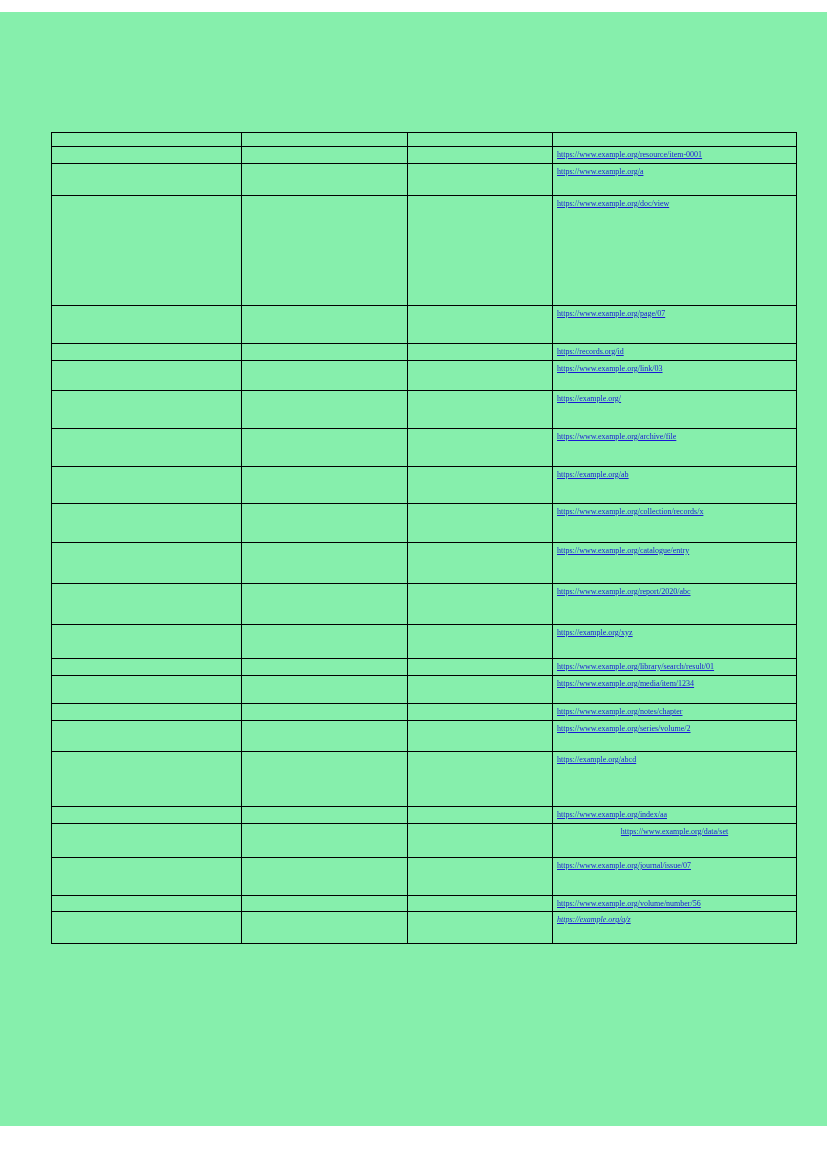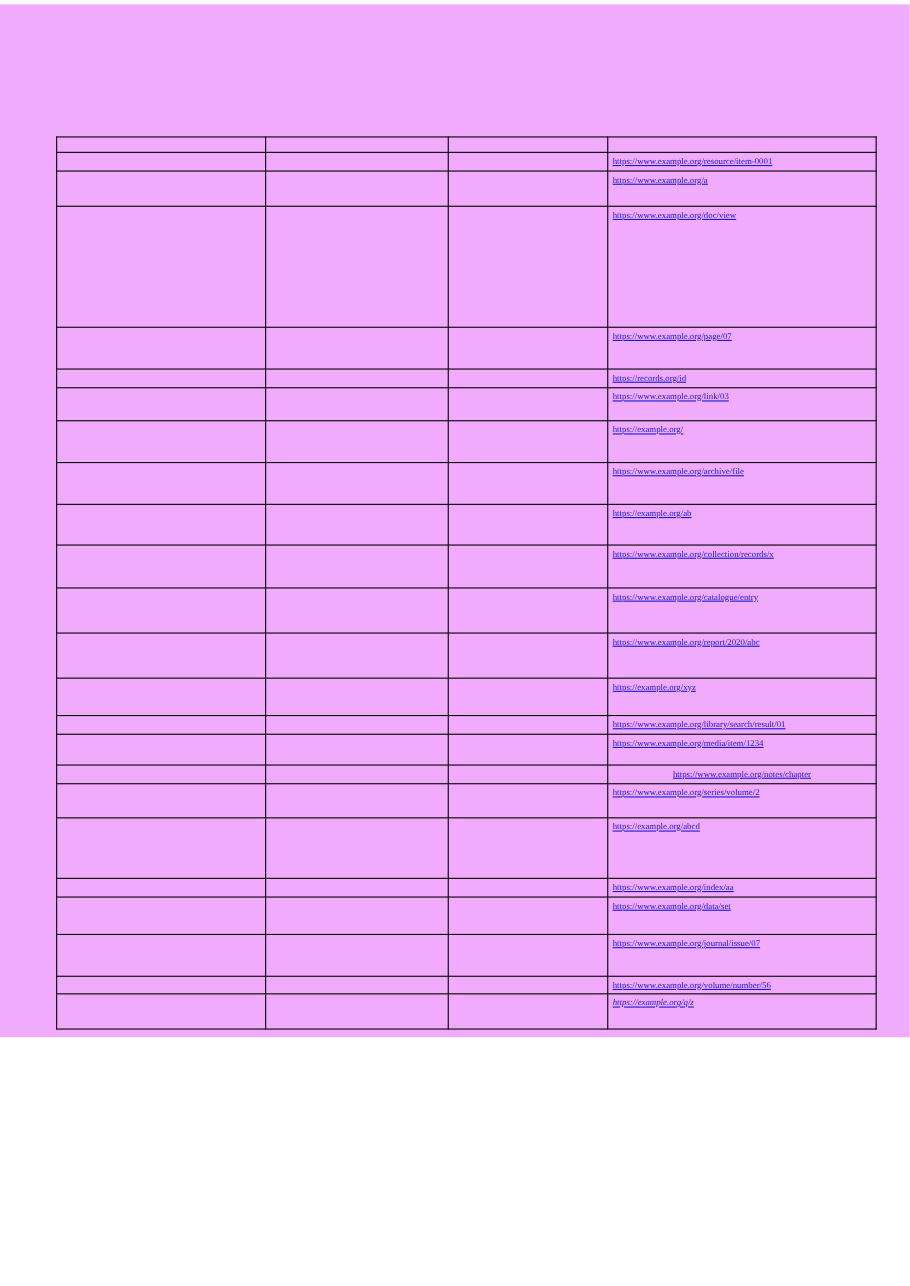--- a/index.html
+++ b/index.html
@@ -10,24 +10,24 @@
   body {
     width: 827px;
     height: 1169px;
     font-family: "Liberation Serif", serif;
     color: #000000;
     position: relative;
     overflow: hidden;
   }
   .page {
     position: absolute;
-    left: 0; top: 4px;
+    left: 0; top: 12px;
     width: 827px;
-    height: 939px;
-    background: #f0abfc;
+    height: 1114px;
+    background: #86efac;
   }
   .doc-table {
     position: absolute;
     left: 51px;
     top: 120px;
     width: 745px;
     border-collapse: collapse;
     table-layout: fixed;
   }
   .doc-table td {
@@ -205,21 +205,21 @@
 
       <tr style="height:28px;">
         <td></td>
         <td></td>
         <td></td>
         <td class="link-cell">
           <a class="link linkline" href="#">https://www.example.org/media/item/1234</a>
         </td>
       </tr>
 
-      <tr style="height:17px;text-align:center;">
+      <tr style="height:17px;">
         <td></td>
         <td></td>
         <td></td>
         <td class="link-cell">
           <a class="link linkline" href="#">https://www.example.org/notes/chapter</a>
         </td>
       </tr>
 
       <tr style="height:31px;margin-top:6px;">
         <td></td>
@@ -241,21 +241,21 @@
 
       <tr style="height:17px;margin-top:41px;">
         <td></td>
         <td></td>
         <td></td>
         <td class="link-cell">
           <a class="link linkline" href="#">https://www.example.org/index/aa</a>
         </td>
       </tr>
 
-      <tr style="height:34px;">
+      <tr style="height:34px;text-align:center;">
         <td></td>
         <td></td>
         <td></td>
         <td class="link-cell">
           <a class="link linkline" href="#">https://www.example.org/data/set</a>
         </td>
       </tr>
 
       <tr style="height:38px;">
         <td></td>

